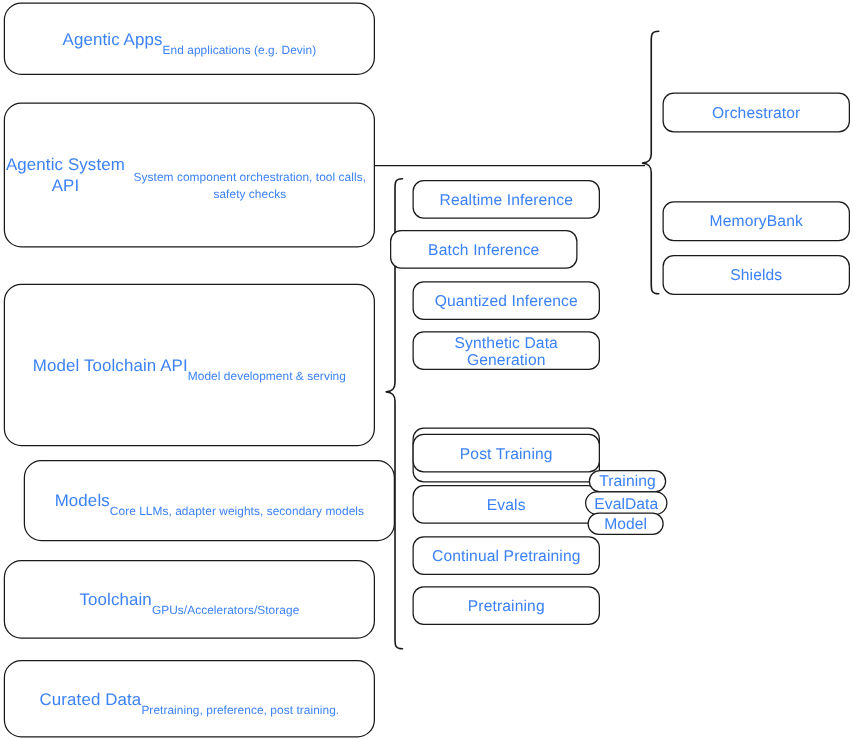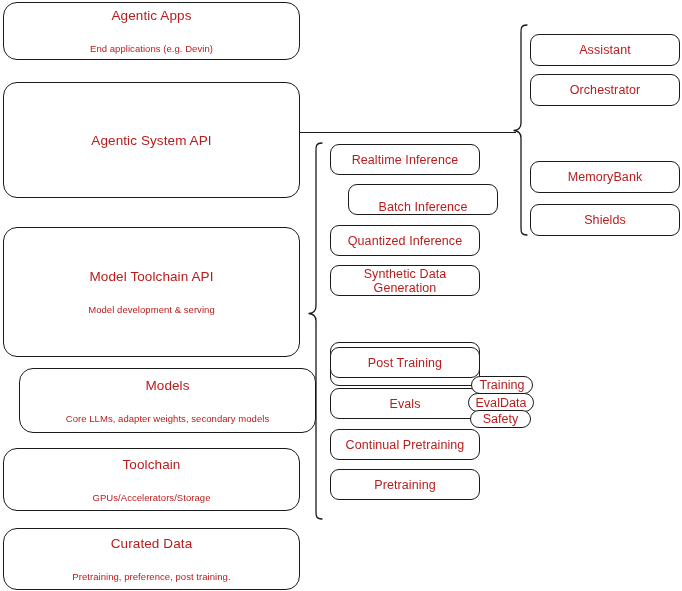--- a/index.html
+++ b/index.html
@@ -17,25 +17,25 @@
     height: 591px;
     background: #ffffff;
     overflow: hidden;
   }
   .node {
     position: absolute;
     box-sizing: border-box;
     border: 1.3px solid #1a1a1a;
     background: #ffffff;
     display: flex;
-    flex-direction: column;
+    flex-direction: row;
     align-items: center;
     justify-content: center;
     text-align: center;
-    color: #b91c1c;
+    color: #3b82f6;
     z-index: 3;
   }
   .layer {
     border-radius: 14px;
   }
   .layer .title {
     font-size: 13.5px;
     line-height: 17px;
     letter-spacing: 0.1px;
   }
@@ -81,20 +81,21 @@
 
   <div class="connector" style="left:300px; top:132px; width:216px; height:1.3px;"></div>
 
   <div class="node layer" style="left:3px; top:2px; width:297px; height:58px;">
     <div class="title">Agentic Apps</div>
     <div class="subtitle">End applications (e.g. Devin)</div>
   </div>
 
   <div class="node layer" style="left:3px; top:82px; width:297px; height:116px;">
     <div class="title">Agentic System API</div>
+    <div class="subtitle">System component orchestration, tool calls, safety checks</div>
   </div>
 
   <div class="node layer" style="left:3px; top:227px; width:297px; height:130px;">
     <div class="title">Model Toolchain API</div>
     <div class="subtitle">Model development &amp; serving</div>
   </div>
 
   <div class="node layer" style="left:19px; top:368px; width:297px; height:65px;">
     <div class="title">Models</div>
     <div class="subtitle">Core LLMs, adapter weights, secondary models</div>
@@ -107,41 +108,38 @@
 
   <div class="node layer" style="left:3px; top:528px; width:297px; height:62px;">
     <div class="title">Curated Data</div>
     <div class="subtitle">Pretraining, preference, post training.</div>
   </div>
 
   <svg class="brace" style="left:513px; top:24px;" width="18" height="212" viewBox="0 0 18 212">
     <path d="M14 1 C 8 1, 8 4, 8 9 L 8 99 C 8 104, 6 106, 1 106.5 C 6 107, 8 109, 8 114 L 8 203 C 8 208, 8 211, 14 211"></path>
   </svg>
 
-  <div class="node chip" style="left:530px; top:34px; width:150px; height:32px;">
-    <span>Assistant</span>
-  </div>
   <div class="node chip" style="left:530px; top:74px; width:150px; height:32px;">
     <span>Orchestrator</span>
   </div>
   <div class="node chip" style="left:530px; top:161px; width:150px; height:32px;">
     <span>MemoryBank</span>
   </div>
   <div class="node chip" style="left:530px; top:204px; width:150px; height:32px;">
     <span>Shields</span>
   </div>
 
   <svg class="brace" style="left:307px; top:142px;" width="18" height="378" viewBox="0 0 18 378">
     <path d="M15 1 C 9 1, 9 4, 9 9 L 9 164 C 9 169, 7 171, 2 171.5 C 7 172, 9 174, 9 179 L 9 369 C 9 374, 9 377, 15 377"></path>
   </svg>
 
   <div class="node chip" style="left:330px; top:144px; width:150px; height:31px;">
     <span>Realtime Inference</span>
   </div>
-  <div class="node chip" style="left:348px; top:184px; width:150px; height:31px;justify-content:flex-end;">
+  <div class="node chip" style="left:312px; top:184px; width:150px; height:31px;">
     <span>Batch Inference</span>
   </div>
   <div class="node chip" style="left:330px; top:225px; width:150px; height:31px;">
     <span>Quantized Inference</span>
   </div>
   <div class="node chip" style="left:330px; top:265px; width:150px; height:31px;justify-content:flex-end;">
     <span>Synthetic Data Generation</span>
   </div>
   <div class="node chip" style="left:330px; top:298px; width:150px; height:44px;margin-top:44px;">
     <span>Reward Scoring</span>
@@ -159,16 +157,16 @@
     <span>Pretraining</span>
   </div>
 
   <div class="node pill" style="left:471px; top:376px; width:62px; height:18px;">
     <span>Training</span>
   </div>
   <div class="node pill" style="left:468px; top:393px; width:66px; height:19px;">
     <span>EvalData</span>
   </div>
   <div class="node pill" style="left:470px; top:410px; width:61px; height:18px;">
-    <span>Safety</span>
+    <span>Model</span>
   </div>
 
 </div>
 
 </body></html>

